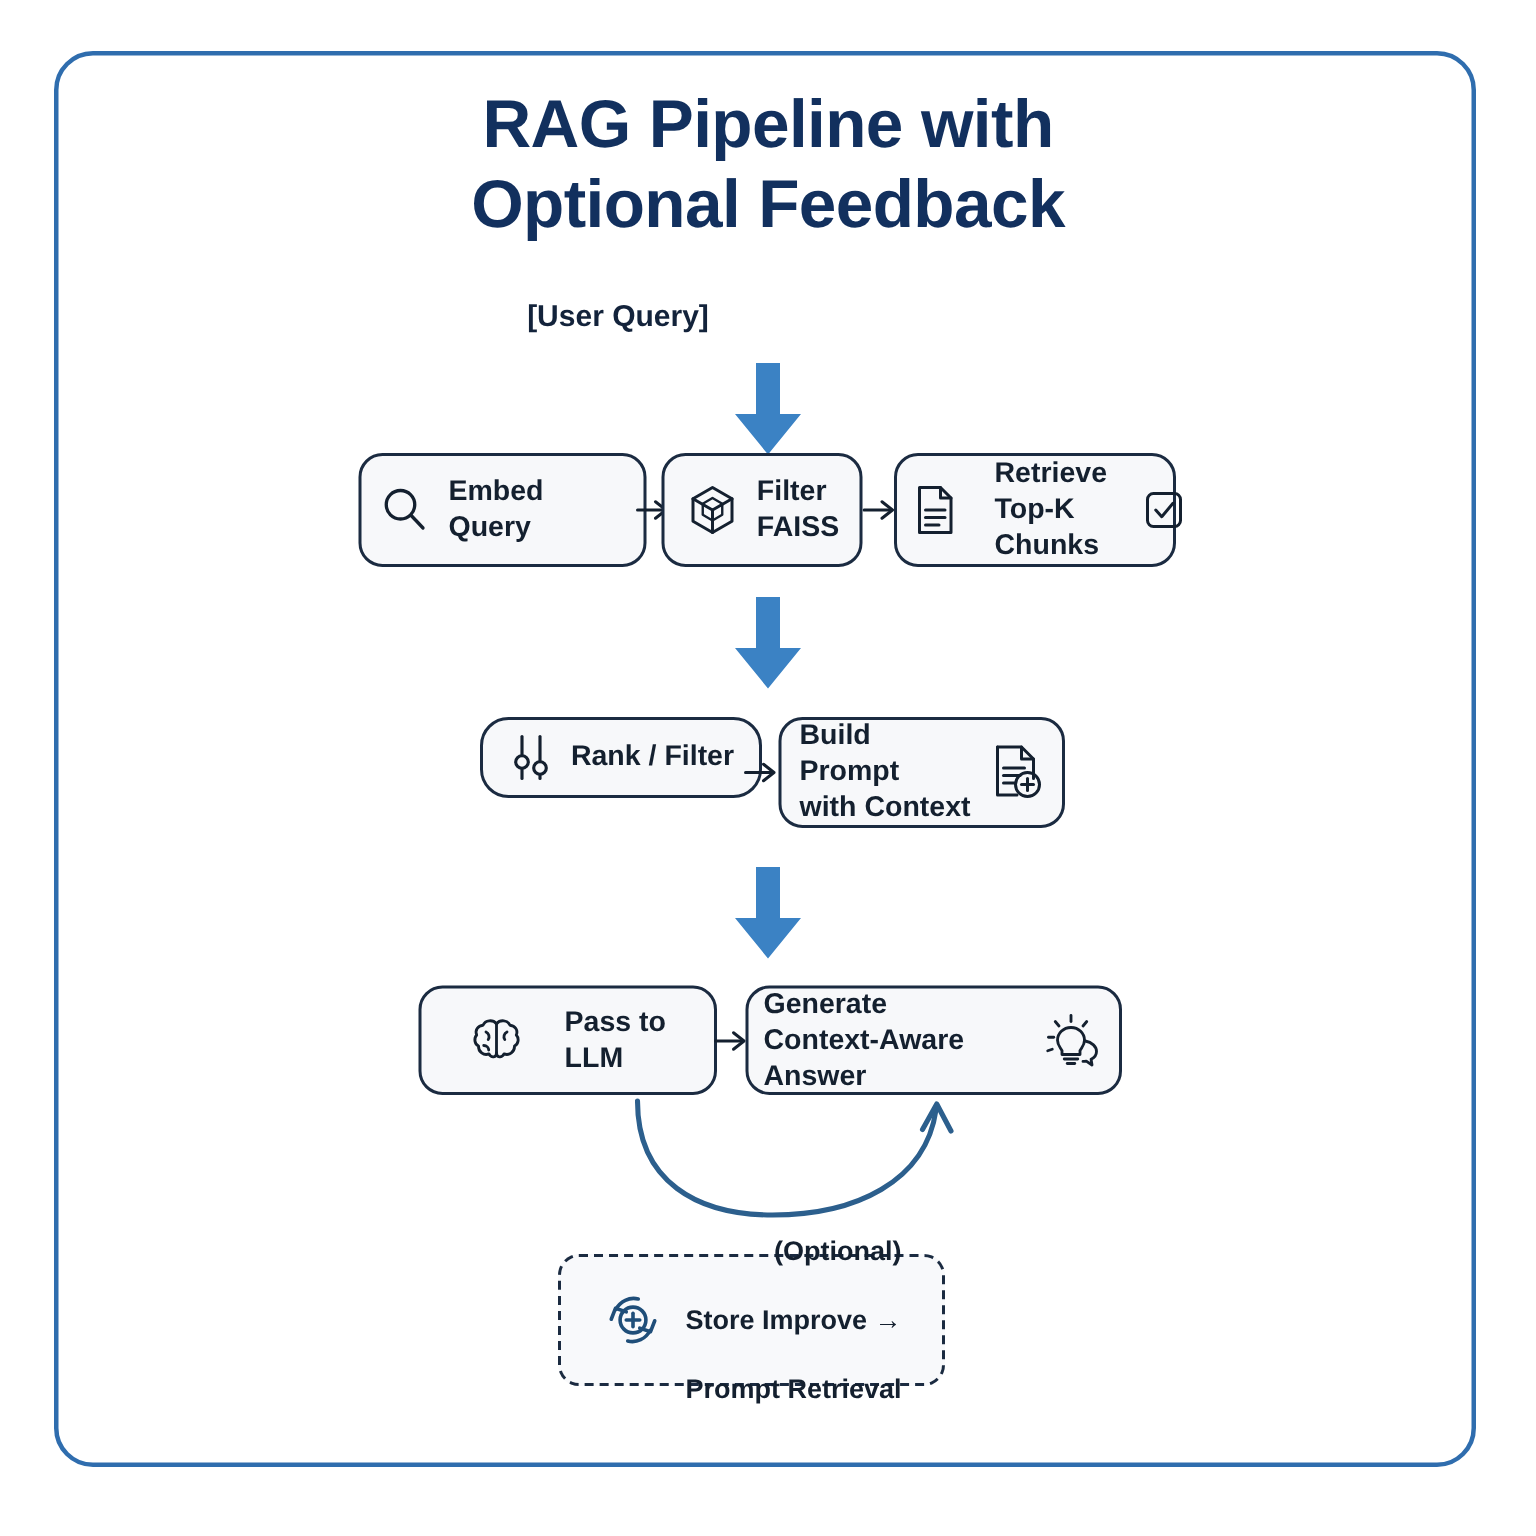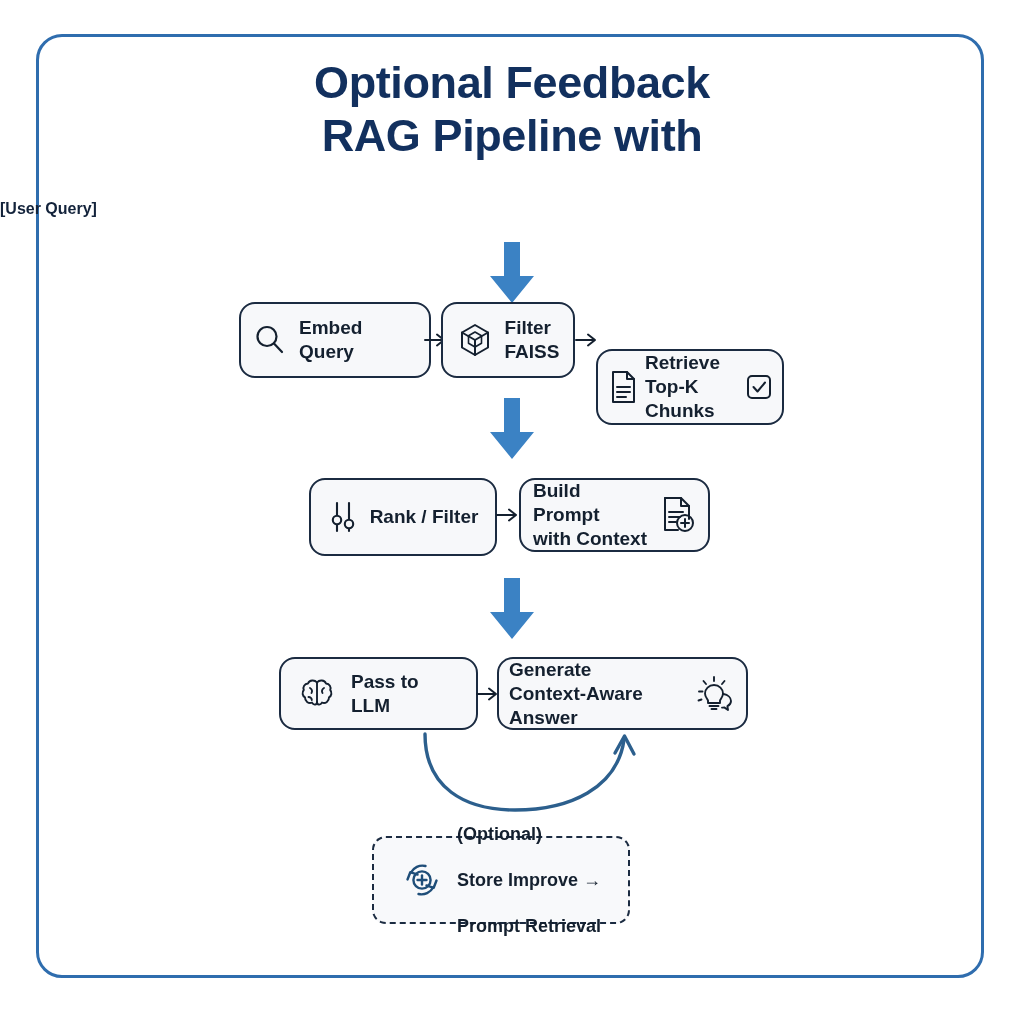--- a/index.html
+++ b/index.html
@@ -41,23 +41,23 @@
     font-weight: bold;
     line-height: 53px;
     letter-spacing: -0.4px;
   }
   .title .line { display: block; }
   .user-query {
     position: absolute;
     left: 0;
     top: 200px;
     width: 824px;
-    text-align: left;
+    text-align: center;
     color: #13233b;
-    font-size: 16px;
+    font-size: 20px;
     font-weight: bold;
   }
 
   
   .block-arrow {
     position: absolute;
     width: 46px;
   }
   .block-arrow svg { display: block; width: 100%; height: 100%; }
 
@@ -99,41 +99,41 @@
   }
   .mini-arrow svg { display: block; }
 
   
   .node.dashed {
     background: #f8f9fb;
     border: 2.5px dashed #1b2b41;
     border-radius: 14px;
   }
   .node.dashed .label {
-    text-align: left;
+    text-align: right;
     font-size: 18px;
     line-height: 23px;
     font-weight: 600;
   }
 
   .curve-arrow {
     position: absolute;
   }
   .curve-arrow svg { display: block; }
 </style>
 </head>
 <body>
 
 <div id="canvas">
 
   <div class="outer-frame"></div>
 
   <div class="title">
+    <span class="line">RAG Pipeline with</span>
     <span class="line">Optional Feedback</span>
-    <span class="line">RAG Pipeline with</span>
   </div>
 
   <div class="user-query">[User Query]</div>
 
   <div class="block-arrow" style="left:489px; top:242px; height:62px;">
     <svg viewBox="0 0 46 62" xmlns="http://www.w3.org/2000/svg">
       <polygon points="15,0 31,0 31,34 45,34 23,61 1,34 15,34" fill="#3b82c4"></polygon>
     </svg>
   </div>
 
@@ -167,21 +167,21 @@
 FAISS</span>
   </div>
 
   <div class="mini-arrow" style="left:575px; top:330px;">
     <svg width="26" height="20" viewBox="0 0 26 20" fill="none" stroke="#14202f" stroke-width="2" stroke-linecap="round" stroke-linejoin="round">
       <line x1="1" y1="10" x2="19" y2="10"></line>
       <polyline points="13,4.5 20,10 13,15.5"></polyline>
     </svg>
   </div>
 
-  <div class="node" style="left:596px; top:302px; width:188px; height:76px; gap:6px; justify-content:flex-start; padding:0 9px;margin-top:47px;">
+  <div class="node" style="left:596px; top:302px; width:188px; height:76px; gap:24px; justify-content:flex-start; padding:0 9px;">
     <span class="icon">
       <svg width="32" height="36" viewBox="0 0 32 36" fill="none" stroke="#14202f" stroke-width="2" stroke-linejoin="round" stroke-linecap="round">
         <path d="M6 3 H20 L27 10 V33 H6 Z"></path>
         <polyline points="20,3 20,10 27,10"></polyline>
         <line x1="10" y1="18" x2="23" y2="18"></line>
         <line x1="10" y1="23" x2="23" y2="23"></line>
         <line x1="10" y1="28" x2="19" y2="28"></line>
       </svg>
     </span>
     <span class="label">Retrieve
@@ -193,21 +193,21 @@
       </svg>
     </span>
   </div>
 
   <div class="block-arrow" style="left:489px; top:398px; height:62px;">
     <svg viewBox="0 0 46 62" xmlns="http://www.w3.org/2000/svg">
       <polygon points="15,0 31,0 31,34 45,34 23,61 1,34 15,34" fill="#3b82c4"></polygon>
     </svg>
   </div>
 
-  <div class="node" style="left:309px; top:478px; width:188px; height:78px;">
+  <div class="node" style="left:320px; top:478px; width:188px; height:54px;border-radius:19px;">
     <span class="icon">
       <svg width="30" height="36" viewBox="0 0 30 36" fill="none" stroke="#14202f" stroke-width="2.1" stroke-linecap="round">
         <line x1="9" y1="4" x2="9" y2="16"></line>
         <circle cx="9" cy="21" r="4.2"></circle>
         <line x1="9" y1="26" x2="9" y2="32"></line>
         <line x1="21" y1="4" x2="21" y2="20"></line>
         <circle cx="21" cy="25" r="4.2"></circle>
         <line x1="21" y1="30" x2="21" y2="32"></line>
       </svg>
     </span>
@@ -238,21 +238,21 @@
       </svg>
     </span>
   </div>
 
   <div class="block-arrow" style="left:489px; top:578px; height:62px;">
     <svg viewBox="0 0 46 62" xmlns="http://www.w3.org/2000/svg">
       <polygon points="15,0 31,0 31,34 45,34 23,61 1,34 15,34" fill="#3b82c4"></polygon>
     </svg>
   </div>
 
-  <div class="node" style="left:279px; top:657px; width:199px; height:73px; justify-content:flex-start; padding:0 18px; gap:16px;">
+  <div class="node" style="left:279px; top:657px; width:199px; height:73px; justify-content:space-between; padding:0 32px; gap:16px;">
     <span class="icon">
       <svg width="36" height="34" viewBox="0 0 36 34" fill="none" stroke="#14202f" stroke-width="1.9" stroke-linejoin="round" stroke-linecap="round">
         <path d="M18 5.5 C15.5 2.5 10.5 3 9 6.5 C5.5 6.8 3.5 10 4.8 13 C2.8 15.2 3.3 19 6 20.3 C5.8 24.2 9.5 27 13 25.6 C14.6 28.6 18 28 18 25"></path>
         <path d="M18 5.5 C20.5 2.5 25.5 3 27 6.5 C30.5 6.8 32.5 10 31.2 13 C33.2 15.2 32.7 19 30 20.3 C30.2 24.2 26.5 27 23 25.6 C21.4 28.6 18 28 18 25"></path>
         <line x1="18" y1="5.5" x2="18" y2="25"></line>
         <path d="M11 11 C13 12 13.6 14.5 12.5 16"></path>
         <path d="M25 11 C23 12 22.4 14.5 23.5 16"></path>
         <path d="M9.5 20 C11.5 20 12.8 21.5 12.8 23"></path>
       </svg>
     </span>

